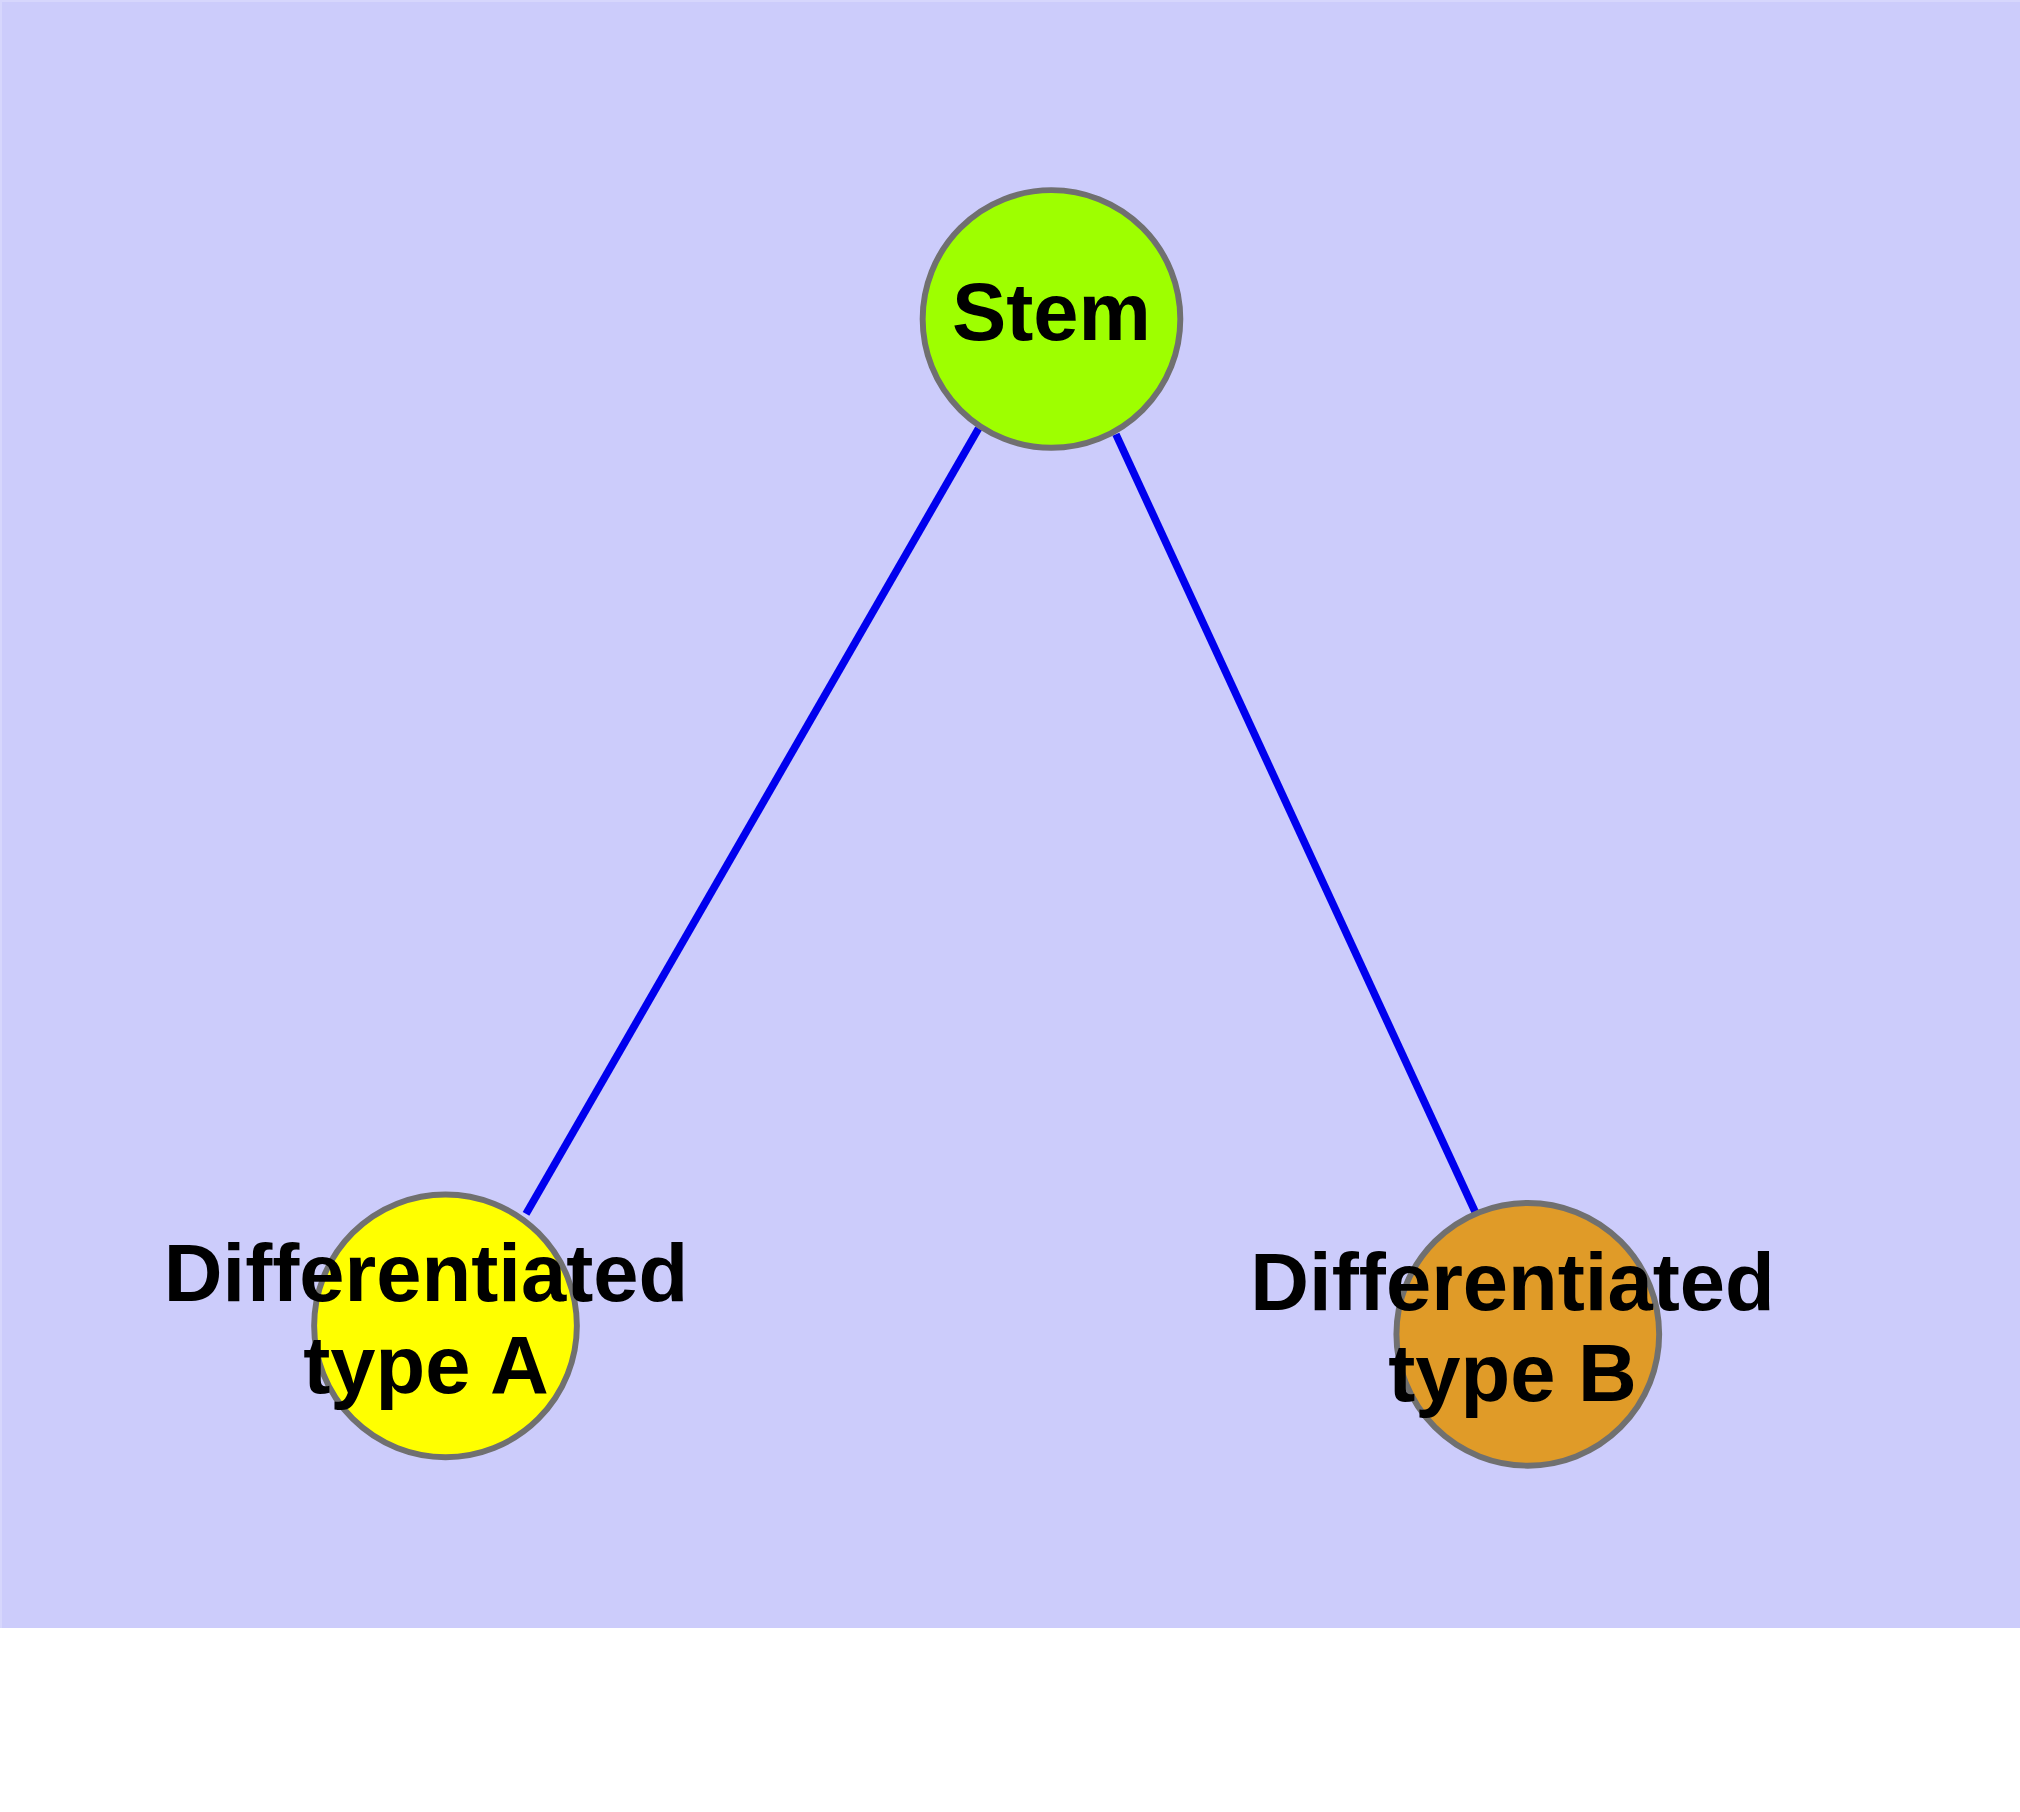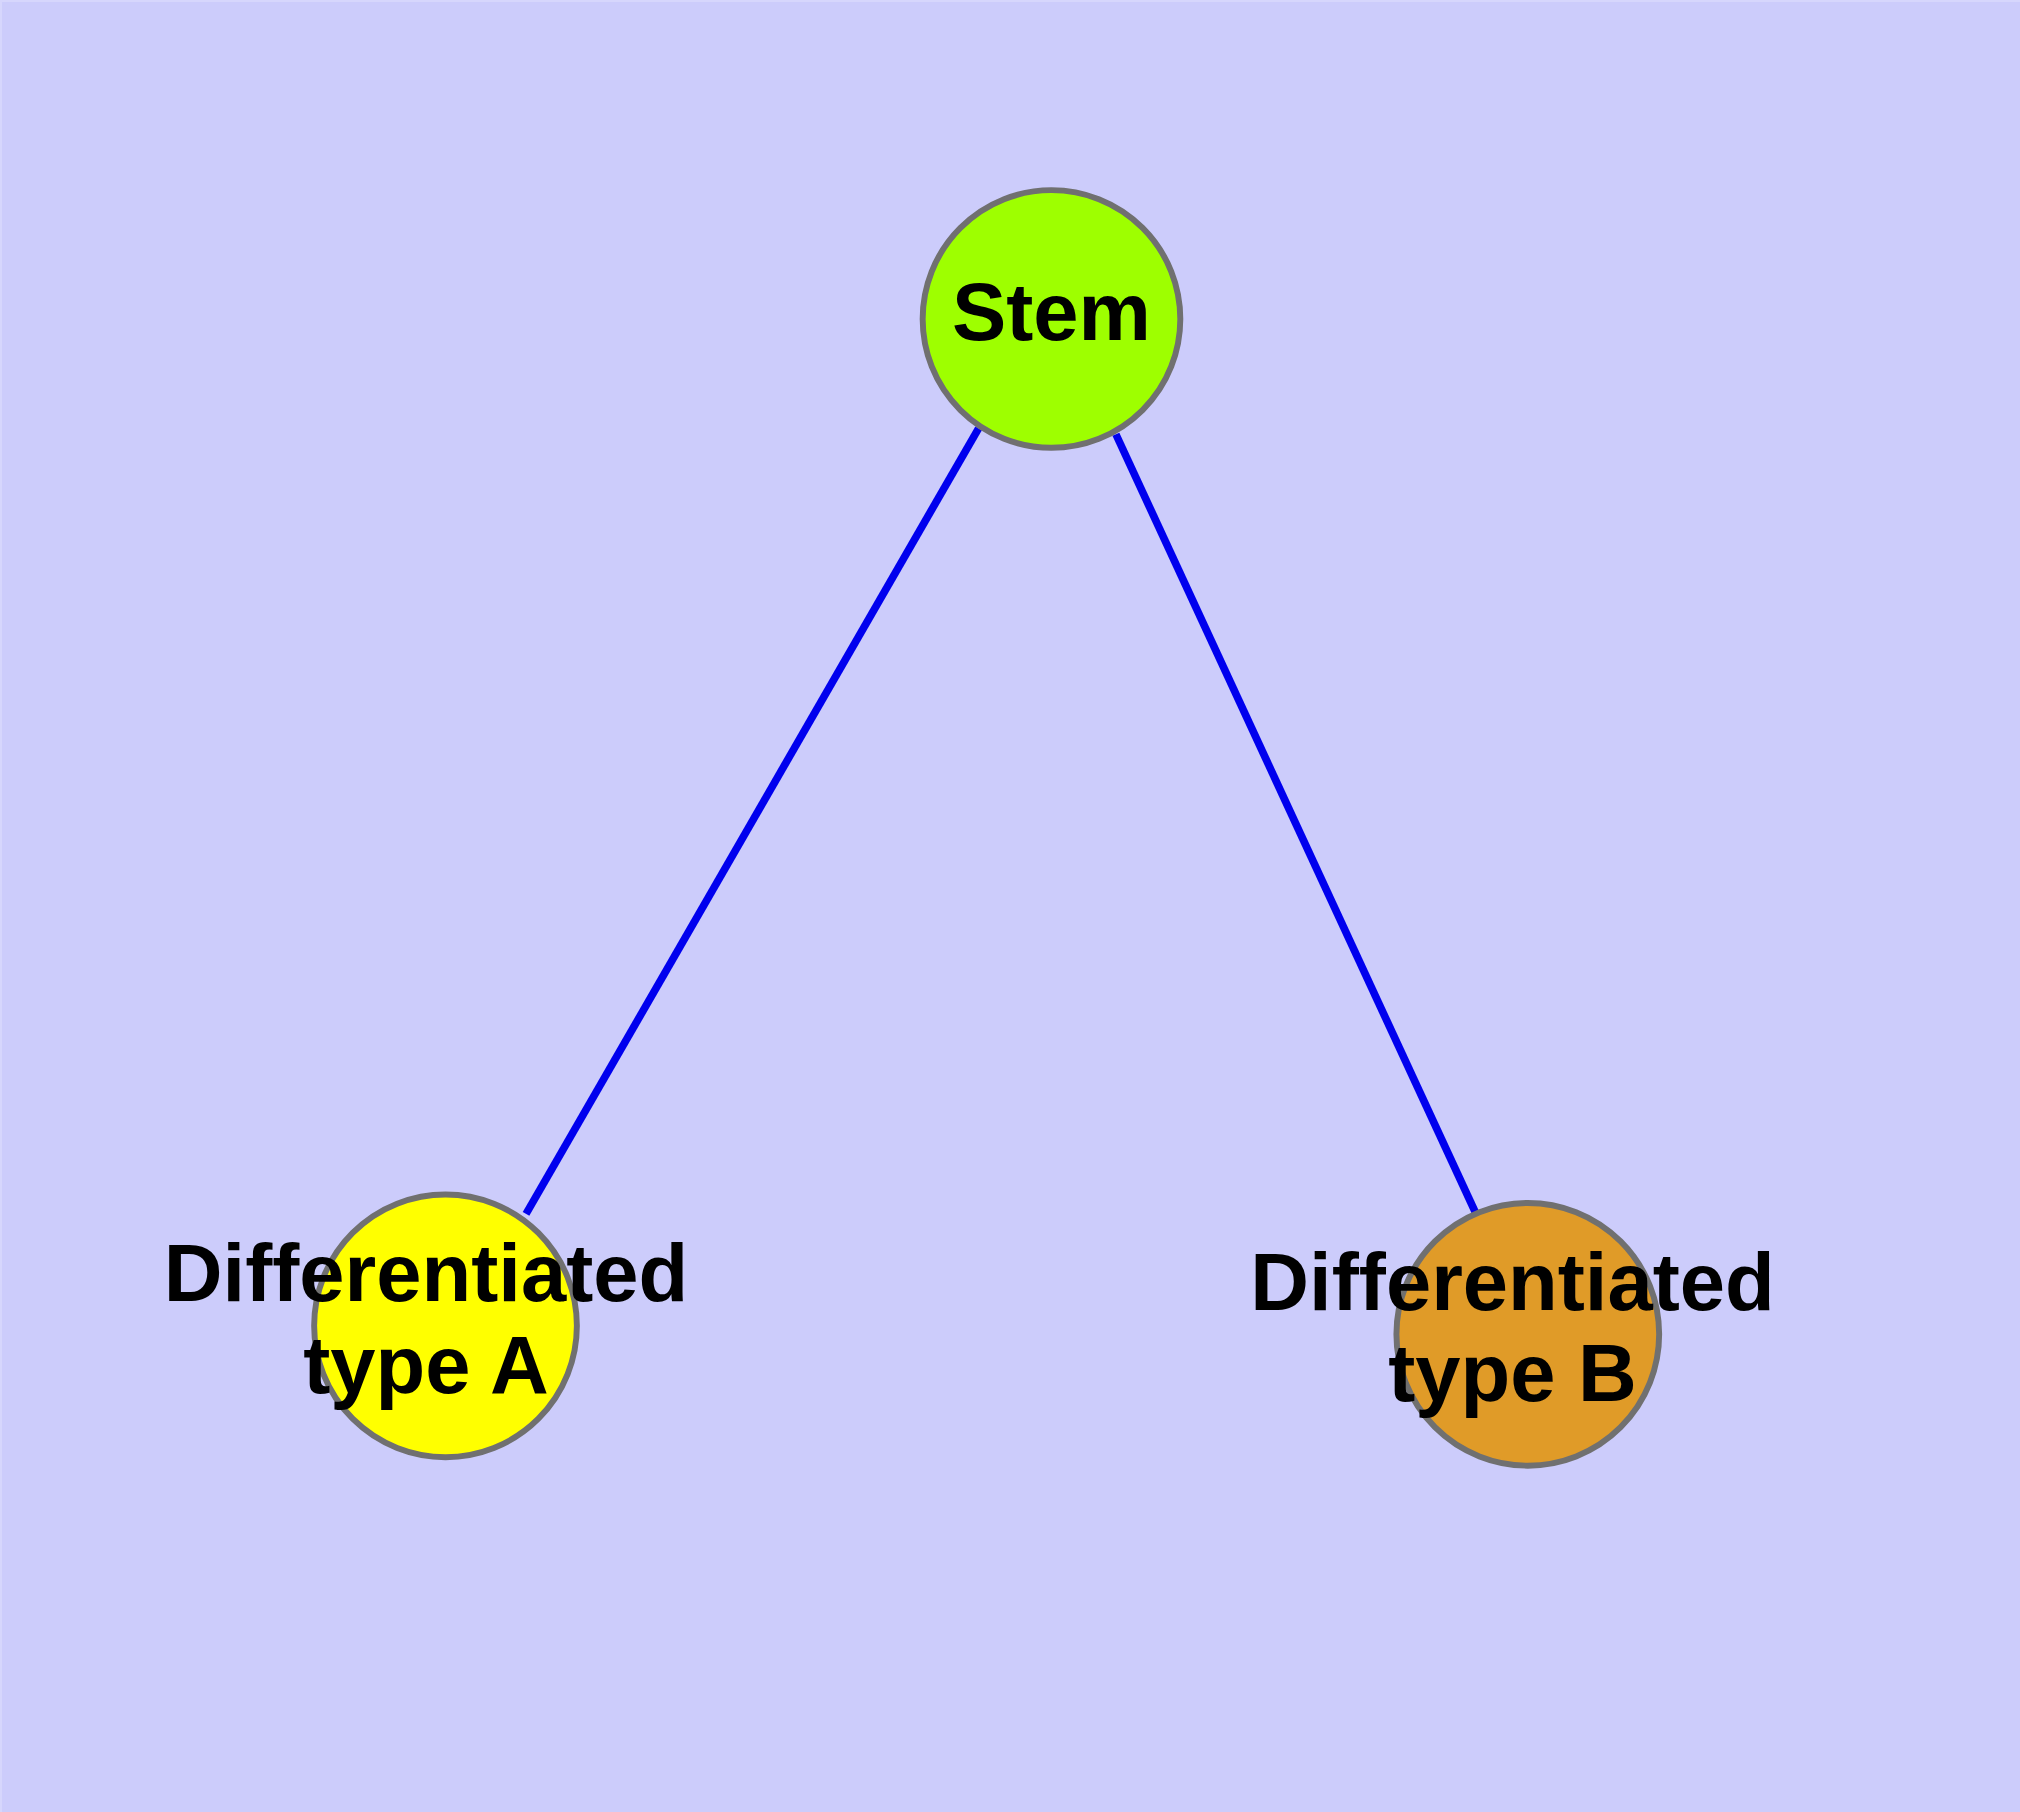--- a/index.html
+++ b/index.html
@@ -7,21 +7,21 @@
     margin: 0;
     padding: 0;
     background: #ffffff;
   }
   body {
     font-family: "Liberation Sans", sans-serif;
   }
   #canvas {
     position: relative;
     width: 2021px;
-    height: 1812px;
+    height: 1628px;
     overflow: hidden;
     background: #ccccfb;
     box-sizing: border-box;
     border-top: 2.5px solid #d6d6fc;
     border-left: 2.5px solid #d6d6fc;
   }
   #graph-svg {
     position: absolute;
     left: 0;
     top: 0;

